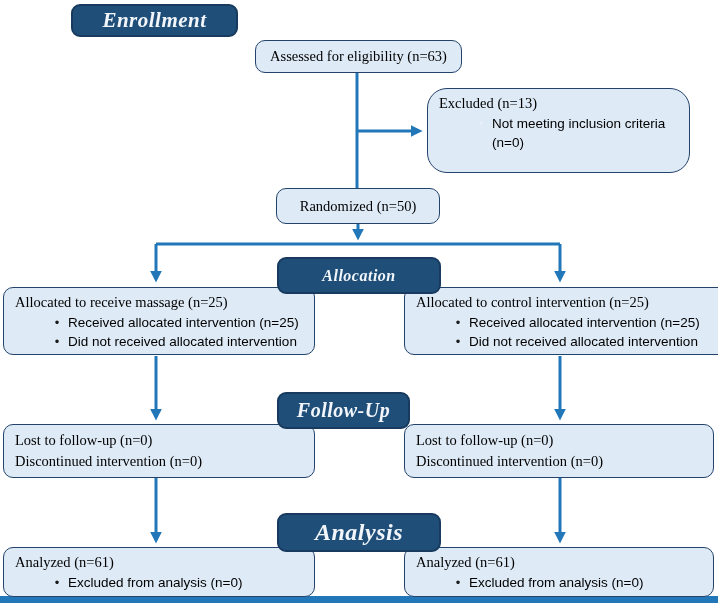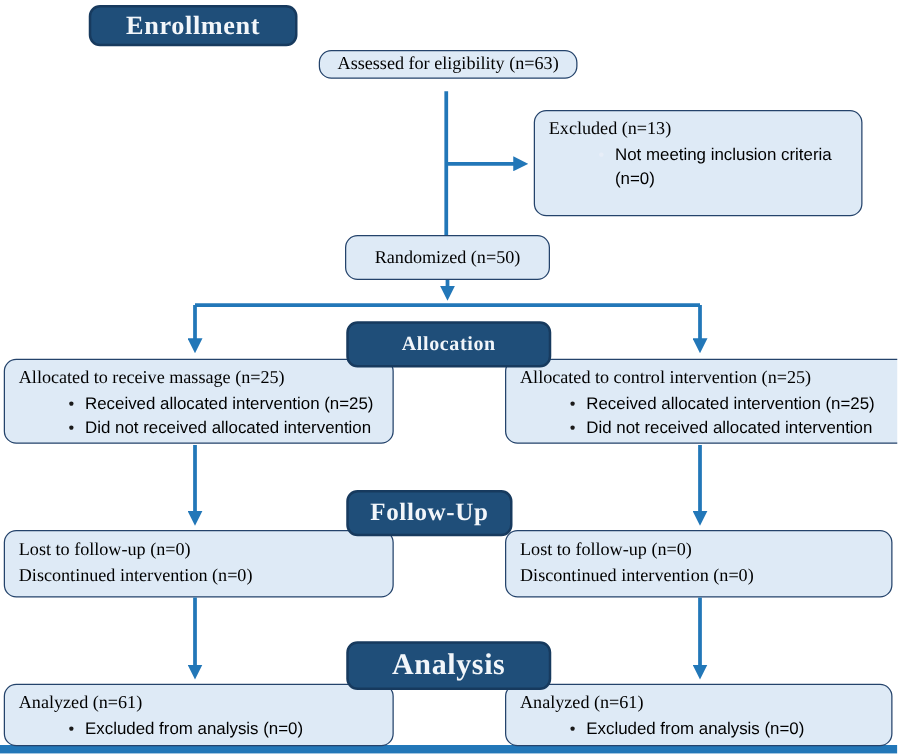--- a/index.html
+++ b/index.html
@@ -18,21 +18,21 @@
     position:relative;width:718px;height:603px;background:#ffffff;overflow:hidden;
     font-family:"Liberation Serif",serif;color:var(--text);
   }
   .arrows{position:absolute;left:0;top:0;width:718px;height:603px;z-index:2;pointer-events:none;}
   .arrows line,.arrows path{stroke:var(--arrow);stroke-width:3;fill:none;}
   .arrows marker path{fill:var(--arrow);stroke:none;}
   .banner{
     position:absolute;z-index:3;background:var(--banner-bg);border:2px solid var(--banner-border);
     border-radius:9px;color:var(--banner-text);font-weight:bold;font-size:21px;
     display:flex;align-items:center;justify-content:center;letter-spacing:.5px;
-    box-sizing:border-box;font-family:"Liberation Serif",serif;
+    box-sizing:border-box;font-family:"Liberation Serif",serif;font-style:italic;
   }
   .box{
     position:absolute;z-index:1;background:var(--box-bg);border:1.5px solid var(--box-border);
     border-radius:10px;box-sizing:border-box;font-size:14.5px;
   }
   .box.center{display:flex;align-items:center;justify-content:center;}
   .box-title{padding:5px 8px 0 11px;font-size:14.5px;line-height:18px;}
   .plain-lines{padding:5px 8px 0 11px;font-size:14.5px;line-height:21px;}
   ul.bullets{list-style:none;margin:2px 0 0 0;padding:0;}
   ul.bullets li{
@@ -70,25 +70,25 @@
 
     <line x1="156" y1="356" x2="156" y2="417" marker-end="url(#ah)"></line>
     <line x1="560" y1="356" x2="560" y2="417" marker-end="url(#ah)"></line>
 
     <line x1="156" y1="478" x2="156" y2="540" marker-end="url(#ah)"></line>
     <line x1="560" y1="478" x2="560" y2="540" marker-end="url(#ah)"></line>
   </svg>
 
   <div class="banner" style="left:71px;top:4px;width:167px;height:33px;">Enrollment</div>
 
-  <div class="box center" style="left:255px;top:40px;width:207px;height:23px;">
+  <div class="box center" style="left:255px;top:40px;width:207px;height:33px;">
     <span>Assessed for eligibility (n=63)</span>
   </div>
 
-  <div class="box" style="left:427px;top:88px;width:263px;height:85px;">
+  <div class="box" style="left:427px;top:88px;width:263px;height:85px;border-radius:20px;">
     <div class="box-title">Excluded (n=13)</div>
     <ul class="bullets light">
       <li>
         <span class="dot">•</span>
         <span class="btxt">Not meeting inclusion criteria (n=0)</span>
       </li>
     </ul>
   </div>
 
   <div class="box center" style="left:276px;top:188px;width:164px;height:36px;">

